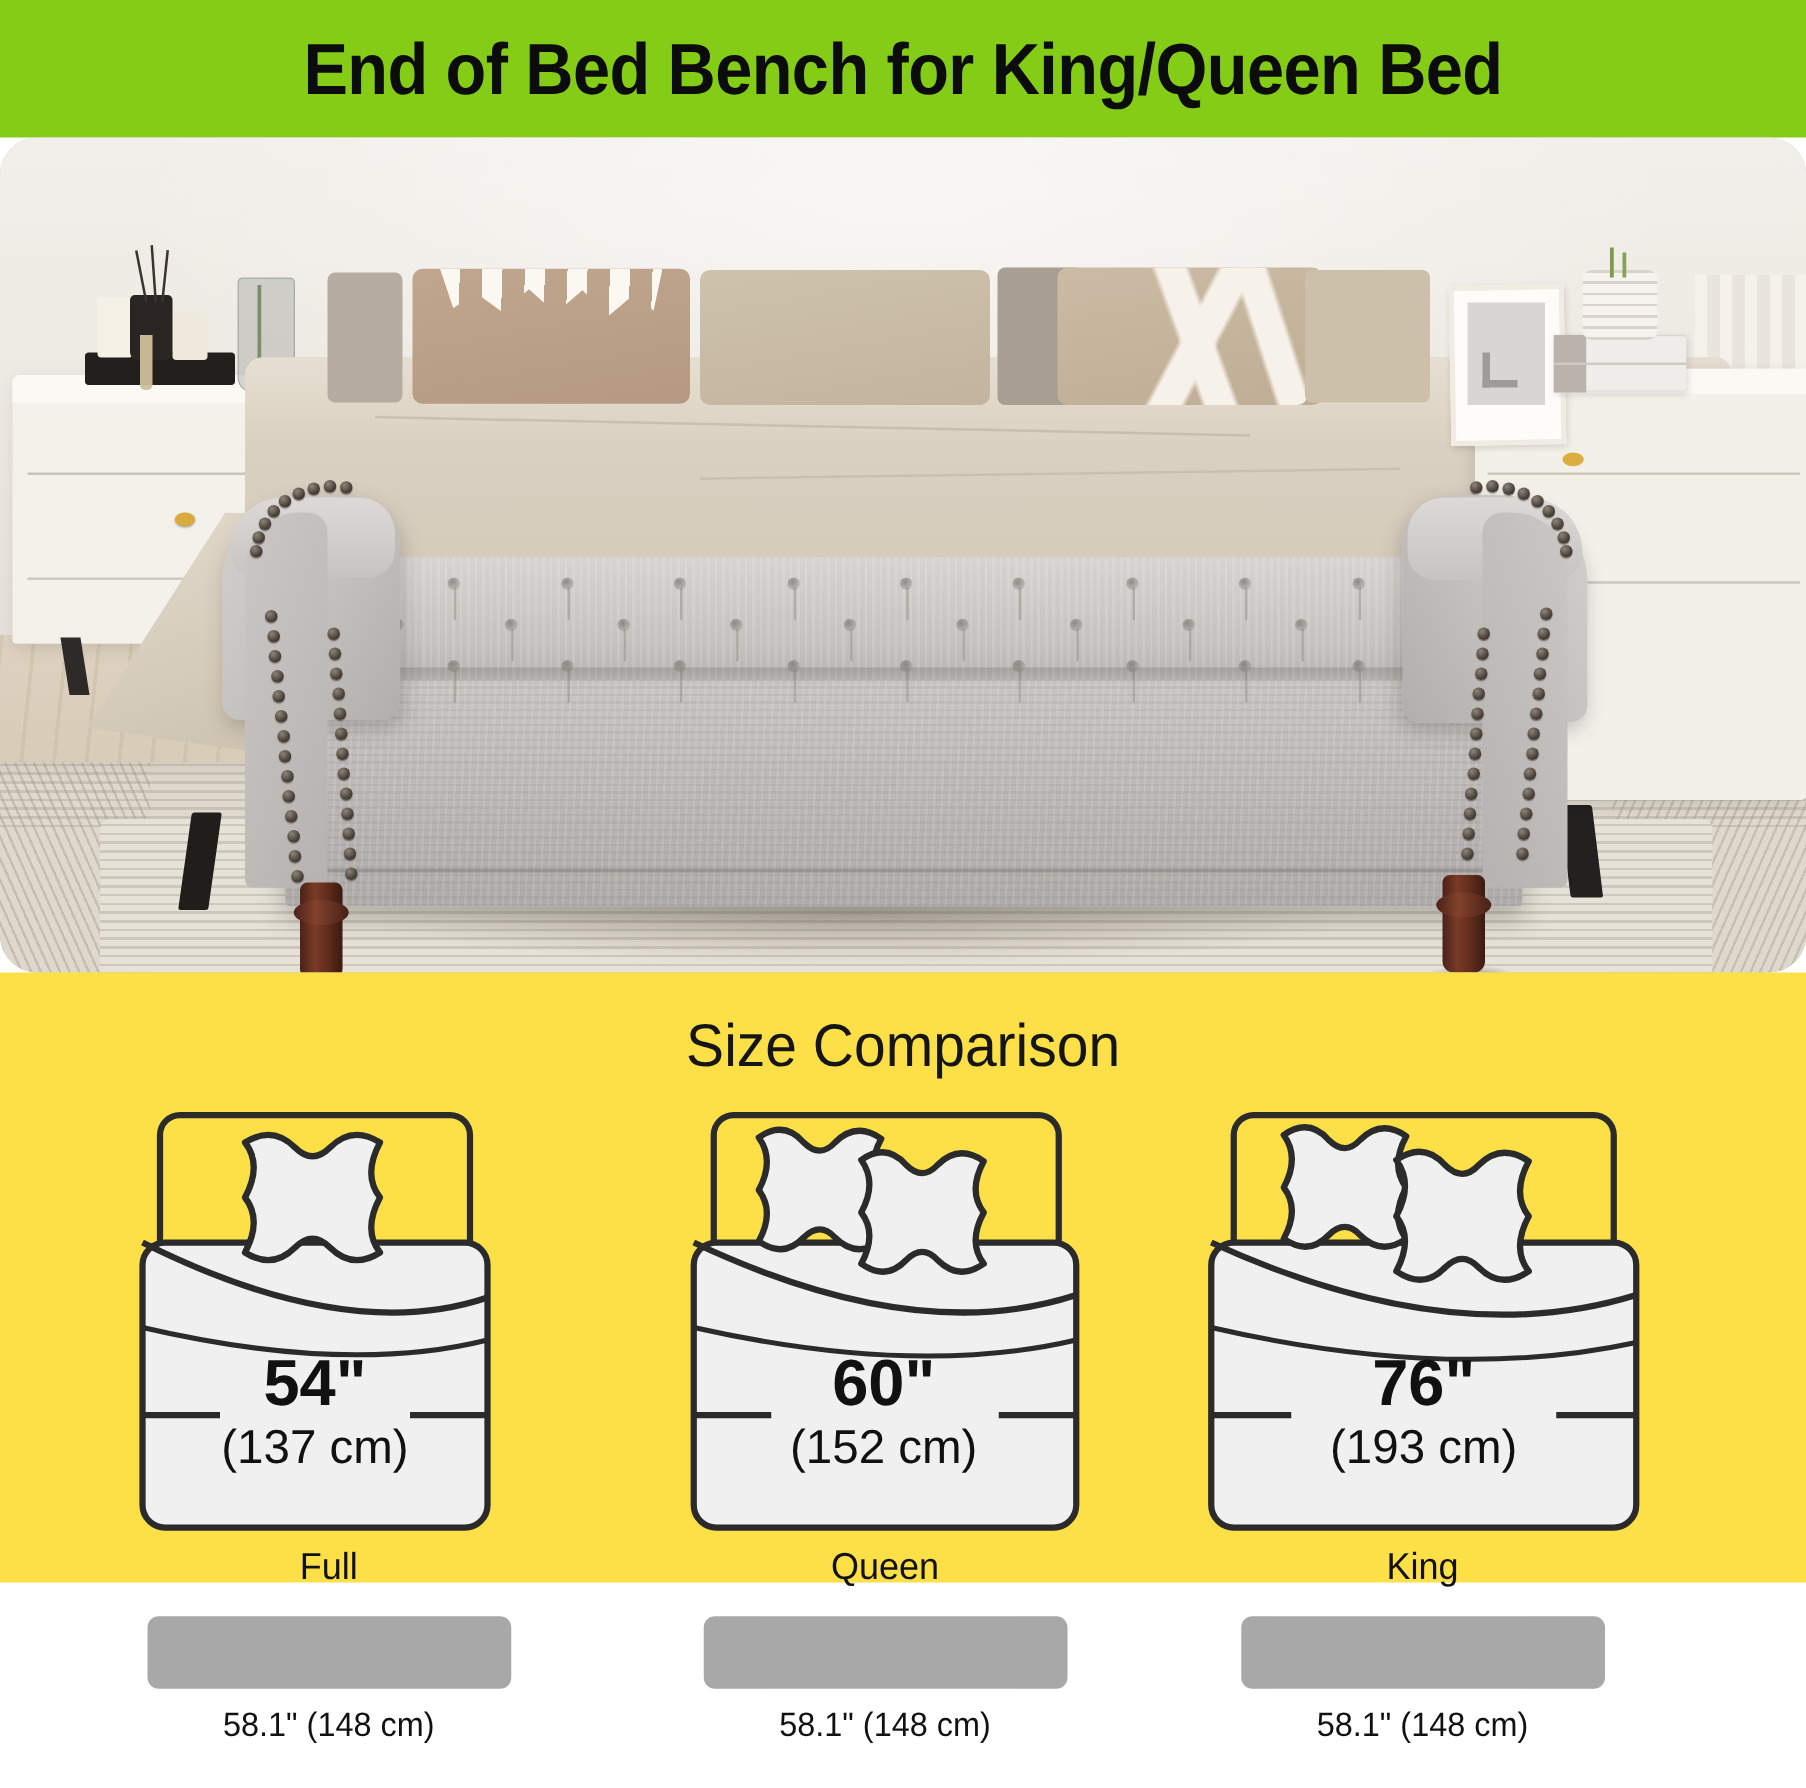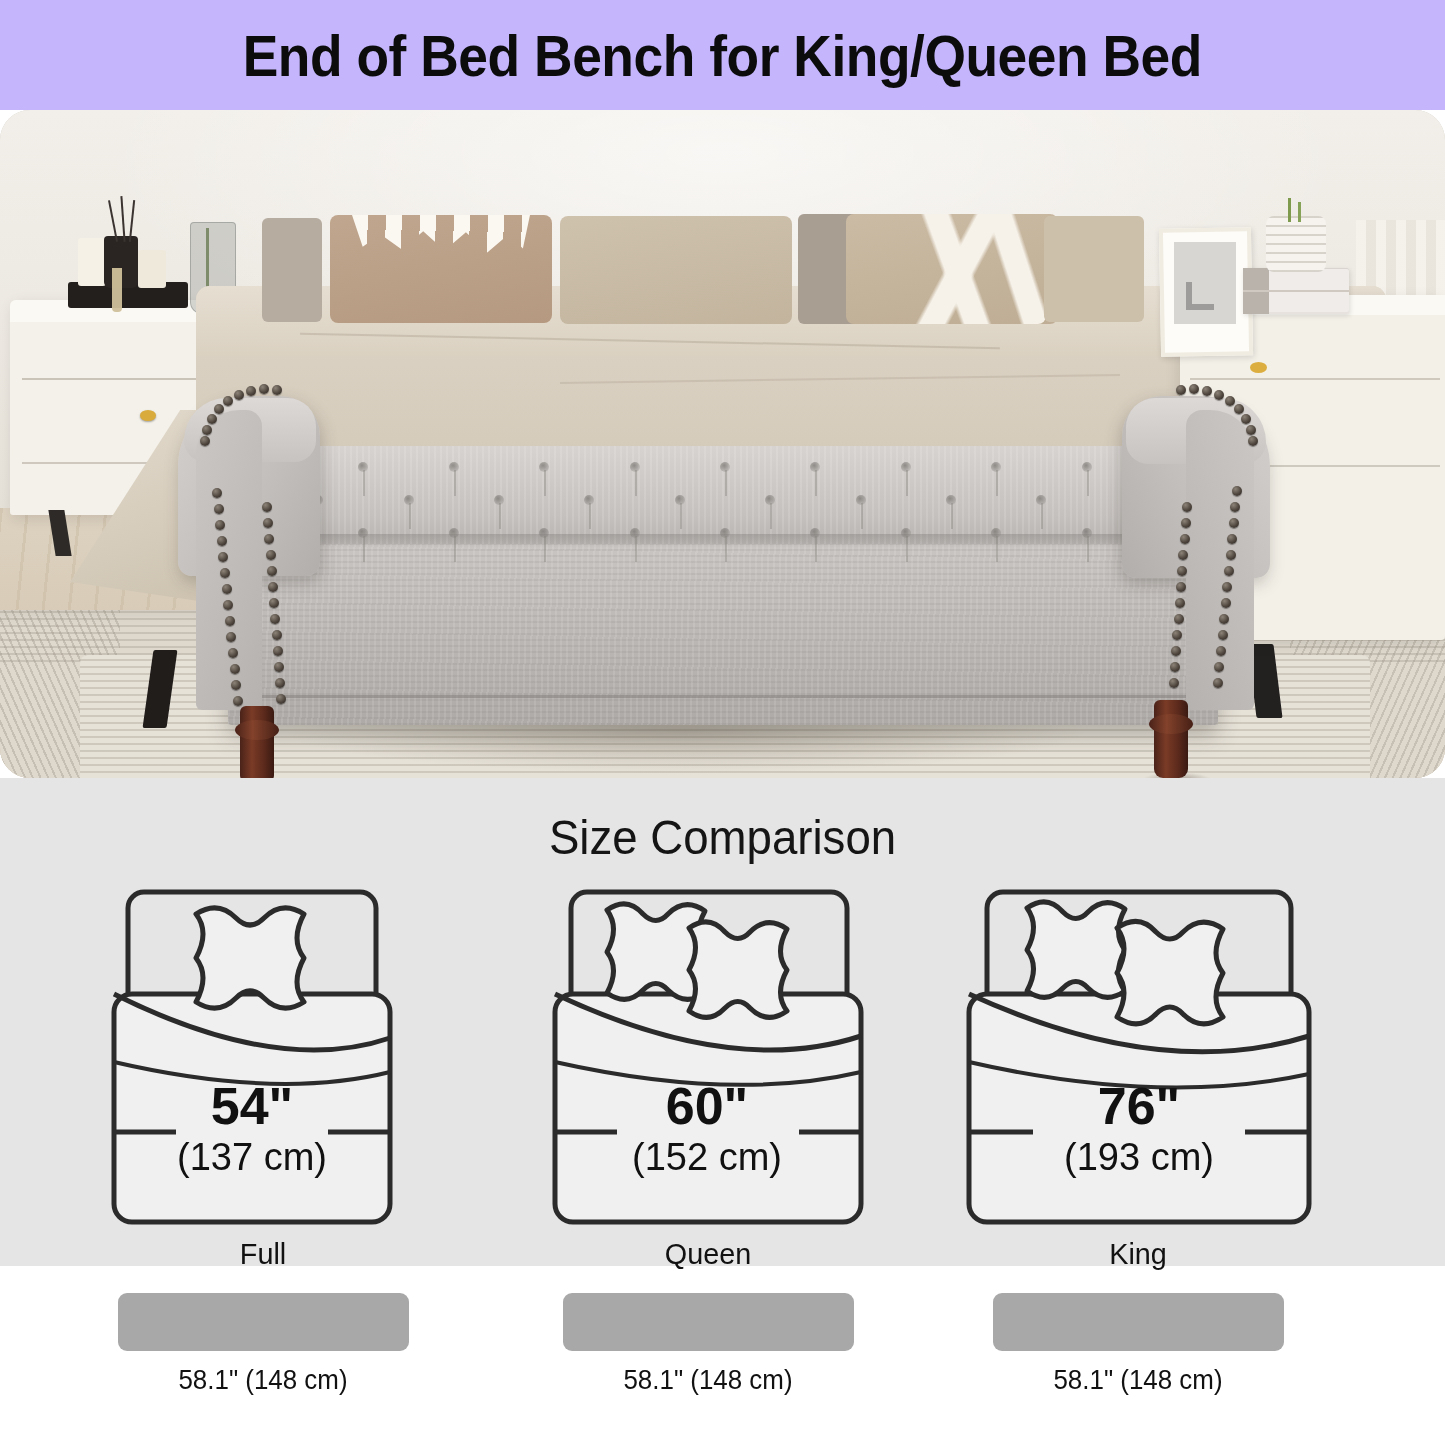--- a/index.html
+++ b/index.html
@@ -7,21 +7,21 @@
     width: 1445px; height: 1430px;
     background: #ffffff;
     font-family: "Liberation Sans", sans-serif;
     overflow: hidden;
   }
   .page { position: relative; width: 1445px; height: 1430px; background: #ffffff; }
 
   
   .title-bar {
     position: absolute; left: 0; top: 0; width: 1445px; height: 110px;
-    display: flex; align-items: center; justify-content: center; background: #c4b5fd;
+    display: flex; align-items: center; justify-content: center; background: #84cc16;
   }
   .title-text {
     font-family: "Liberation Sans Narrow", "Liberation Sans", sans-serif;
     font-size: 58px; font-weight: bold; color: #0c0c0c;
     letter-spacing: -0.5px; white-space: nowrap;
     transform: scaleX(0.92); transform-origin: center;
   }
 
   
   .photo-card {
@@ -183,21 +183,21 @@
     border-radius: 50%; }
   .leg-shadow { position:absolute; width:70px; height:16px; border-radius:50%;
     background: radial-gradient(ellipse at 50% 50%, rgba(60,50,40,.42), rgba(0,0,0,0) 70%); }
   .bed-leg-dark { left:148px; top:540px; width:24px; height:78px; background:#211d1b;
     transform: skewX(-8deg); border-radius:2px; }
   .bed-leg-dark2 { left:1252px; top:534px; width:26px; height:74px; background:#232020;
     transform: skewX(7deg); border-radius:2px; }
 
   
   .compare {
-    position: absolute; left:0; top:778px; width:1445px; height:488px; background:#e5e5e5;
+    position: absolute; left:0; top:778px; width:1445px; height:488px; background:#fde047;
   }
   .compare-title {
     position:absolute; left:0; top:32px; width:1445px; text-align:center;
     font-family: "Liberation Sans Narrow", "Liberation Sans", sans-serif;
     font-size: 48px; color:#151515; font-weight:400;
     transform: scaleX(0.95);
   }
   .cols { position:absolute; left:0; top:108px; width:1445px; height:544px; }
   .col { position:absolute; top:0; width:430px; }
   .col-0 { left:48px; }

